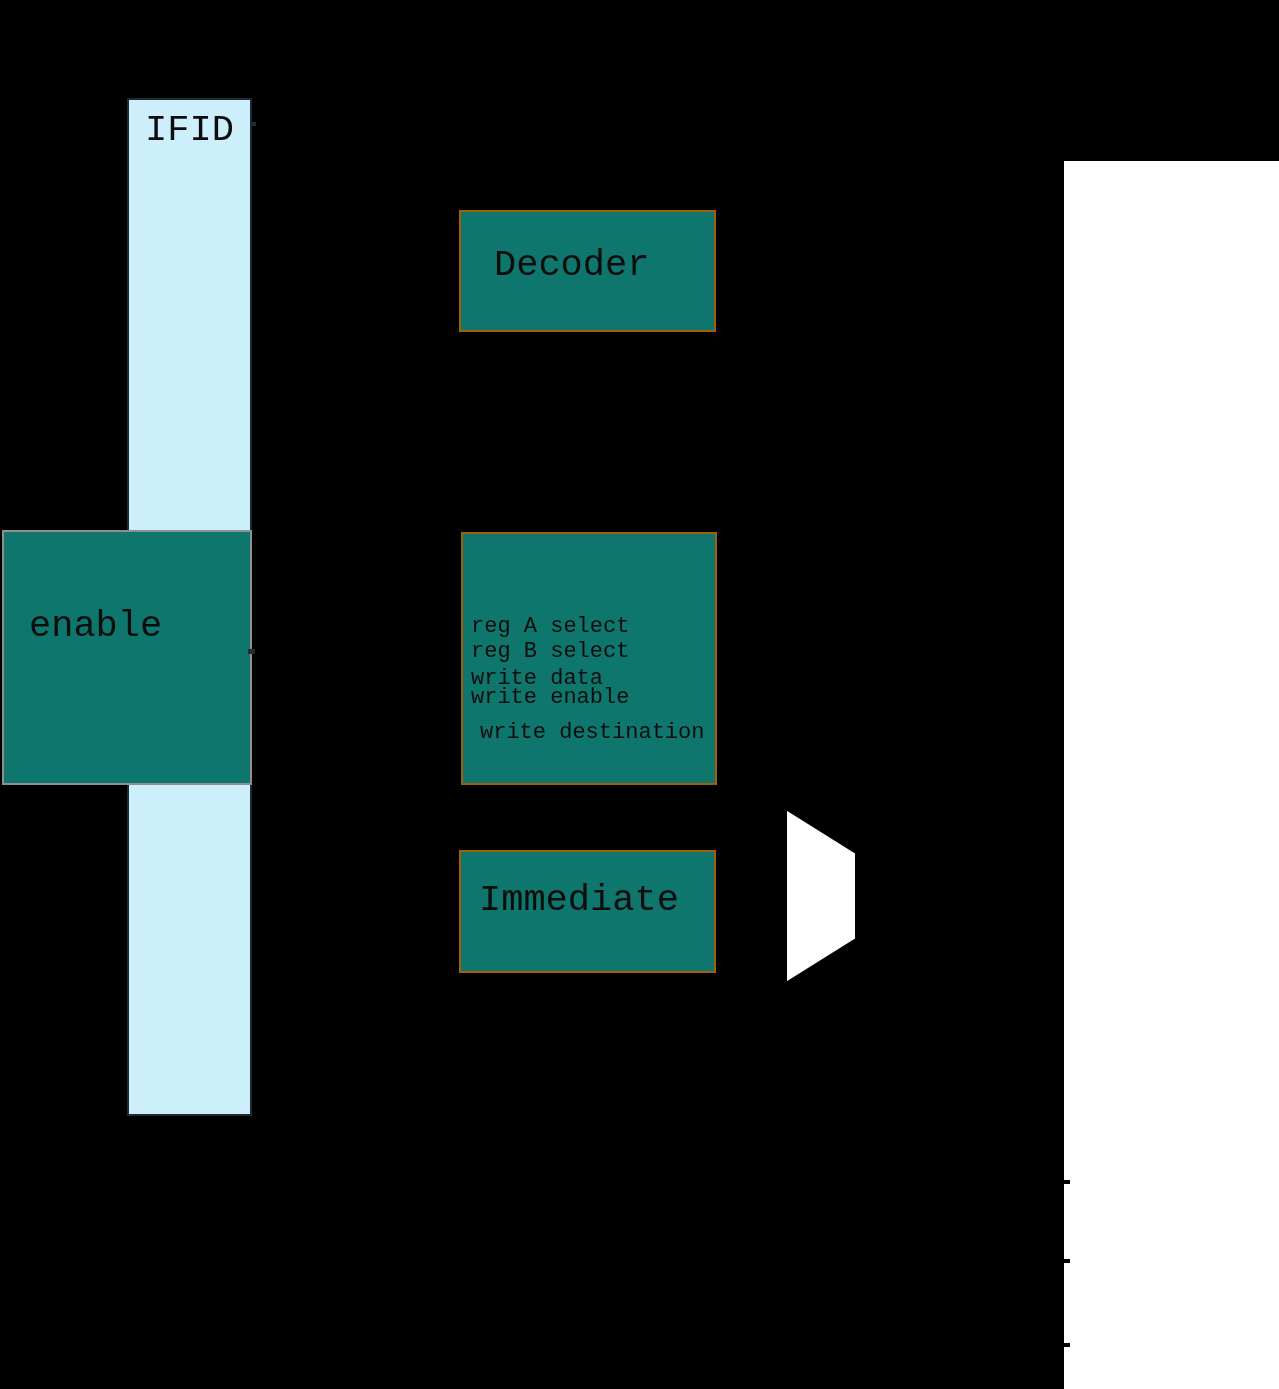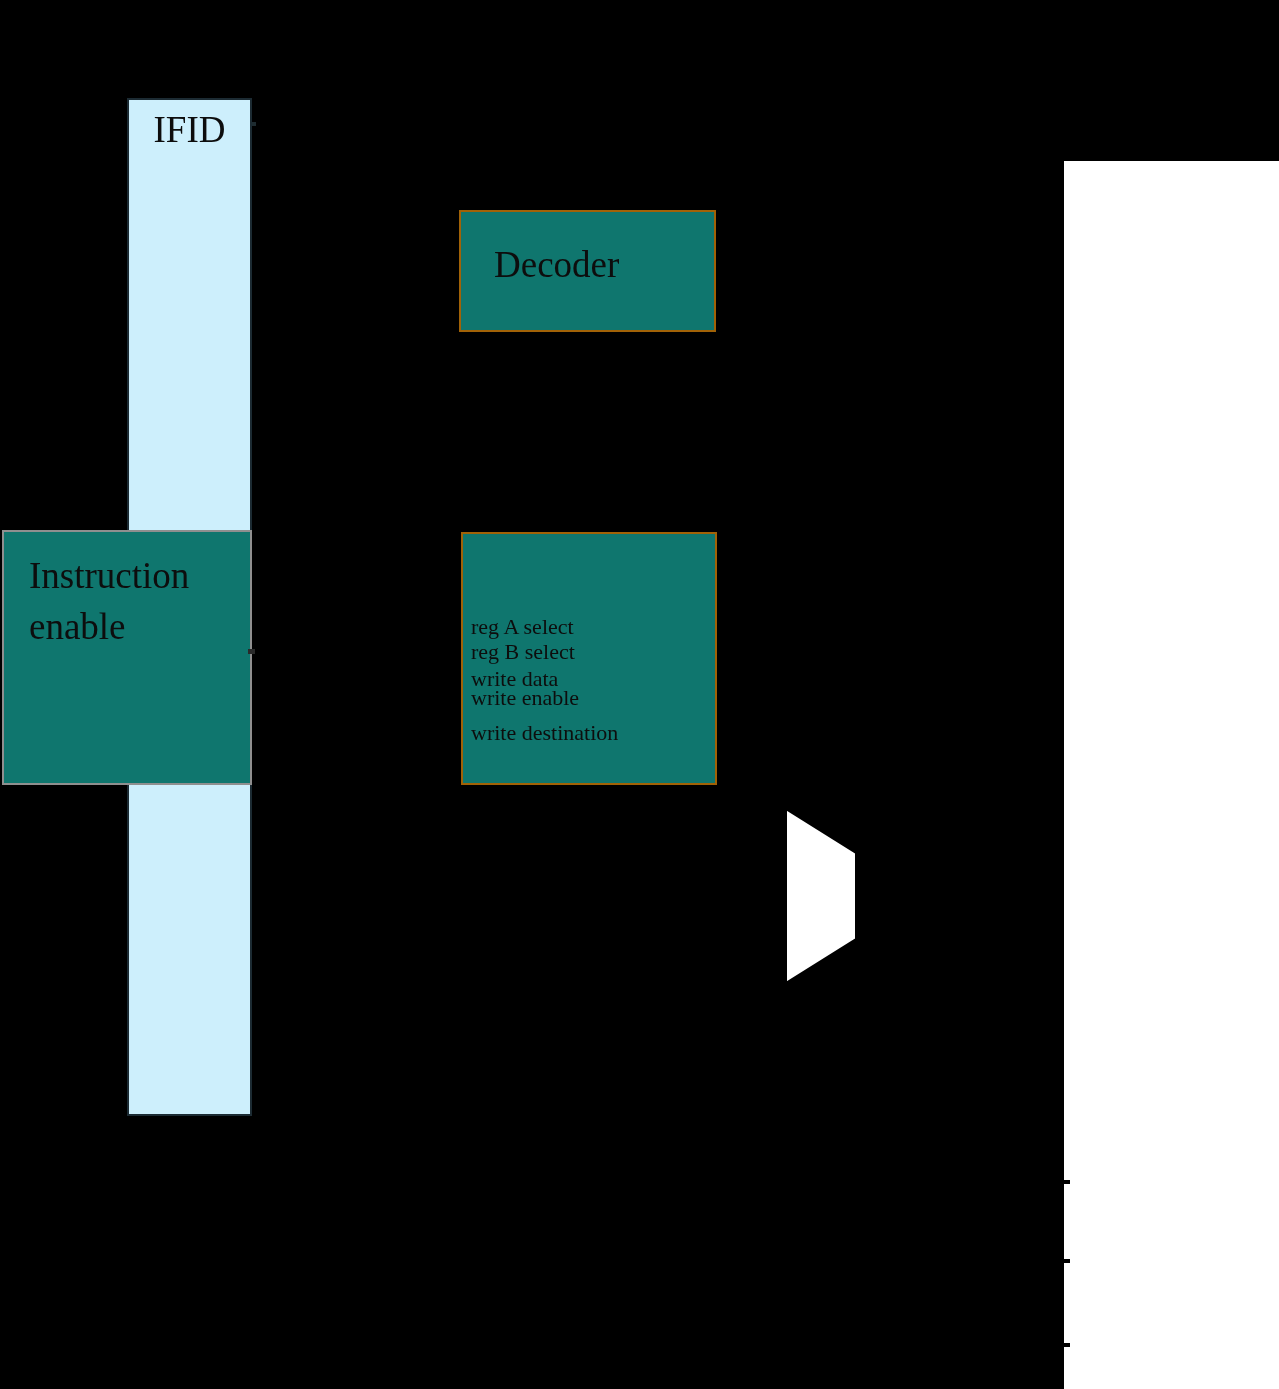--- a/index.html
+++ b/index.html
@@ -6,21 +6,21 @@
     margin: 0;
     padding: 0;
     background: #000000;
   }
   #stage {
     position: relative;
     width: 1279px;
     height: 1389px;
     background: #000000;
     overflow: hidden;
-    font-family: Liberation Serif, serif;
+    font-family: Liberation Mono, monospace;
     color: #0d0d0d;
   }
   .abs { position: absolute; box-sizing: border-box; }
 
   
   .white-canvas {
     left: 1064px; top: 161px;
     width: 215px; height: 1228px;
     background: #ffffff;
   }
@@ -70,21 +70,21 @@
     left: 8px;
     font-size: 22px;
     line-height: 18px;
     color: #0d0d0d;
     white-space: pre;
   }
   .port-a       { top: 84px;  }
   .port-b       { top: 109px; }
   .port-wdata   { top: 136px; }
   .port-wenable { top: 155px; }
-  .port-wdest   { top: 190px; }
+  .port-wdest   { top: 190px; margin-left: 9px; }
 
   
   #mux { left: 786px; top: 809px; width: 70px; height: 174px; }
 
   
   .wire-stub { background: #000000; }
   #stub-im    { left: 248px;  top: 649px;  width: 7px; height: 5px; background:#2a2a2a; }
   #stub-ifid  { left: 252px;  top: 122px;  width: 4px; height: 4px; background:#1e2b30; }
   #stub-w1    { left: 1064px; top: 1180px; width: 6px; height: 4px; }
   #stub-w2    { left: 1064px; top: 1259px; width: 6px; height: 4px; }
@@ -100,35 +100,38 @@
   <div class="abs wire-stub" id="stub-w1"></div>
   <div class="abs wire-stub" id="stub-w2"></div>
   <div class="abs wire-stub" id="stub-w3"></div>
 
   <div class="abs pipe-bar" id="ifid-bar">
     <div class="bar-label">IFID</div>
   </div>
 
 
   <div class="abs block" id="instruction-memory">
-    <div class="block-label"><span>Instruction</span><br><span>enable</span></div>
+    <div class="block-label"><br><span>enable</span></div>
   </div>
   <div class="abs wire-stub" id="stub-im"></div>
   <div class="abs wire-stub" id="stub-ifid"></div>
 
   <div class="abs block" id="decoder-block">
     <div class="block-label">Decoder</div>
   </div>
 
   <div class="abs block" id="registers-block">
     <div class="port-label port-a">reg A select</div>
     <div class="port-label port-b">reg B select</div>
     <div class="port-label port-wdata">write data</div>
     <div class="port-label port-wenable">write enable</div>
     <div class="port-label port-wdest">write destination</div>
   </div>
 
+  <div class="abs block" id="immediate-block">
+    <div class="block-label">Immediate</div>
+  </div>
 
   <svg class="abs" id="mux" viewBox="0 0 70 174">
     <polygon points="0,0 70,44 70,130 0,174" fill="#ffffff" stroke="#000000" stroke-width="2"></polygon>
   </svg>
 
 </div>
 
 </body></html>

